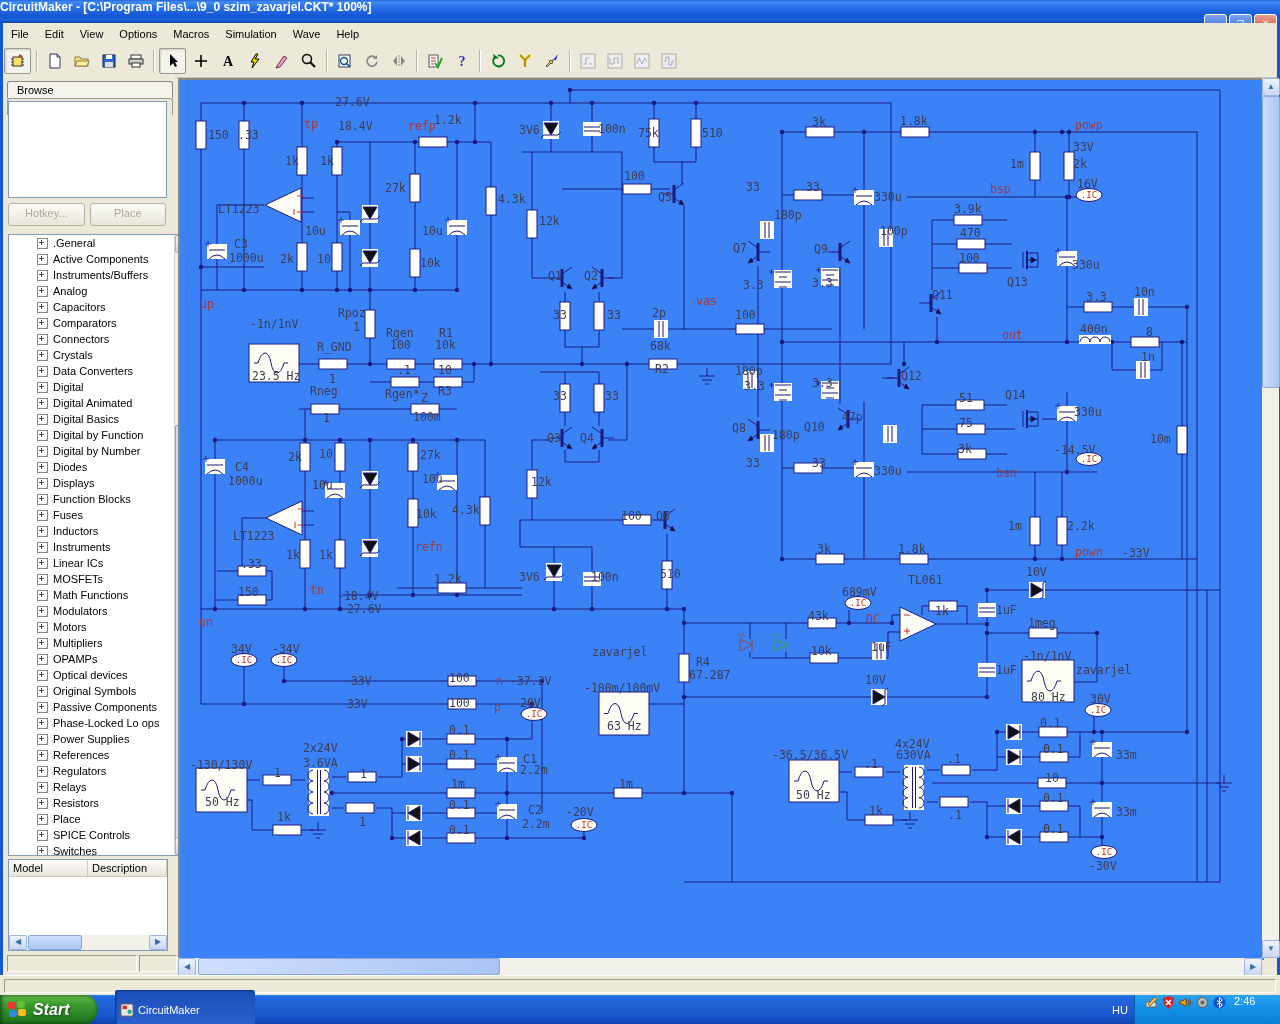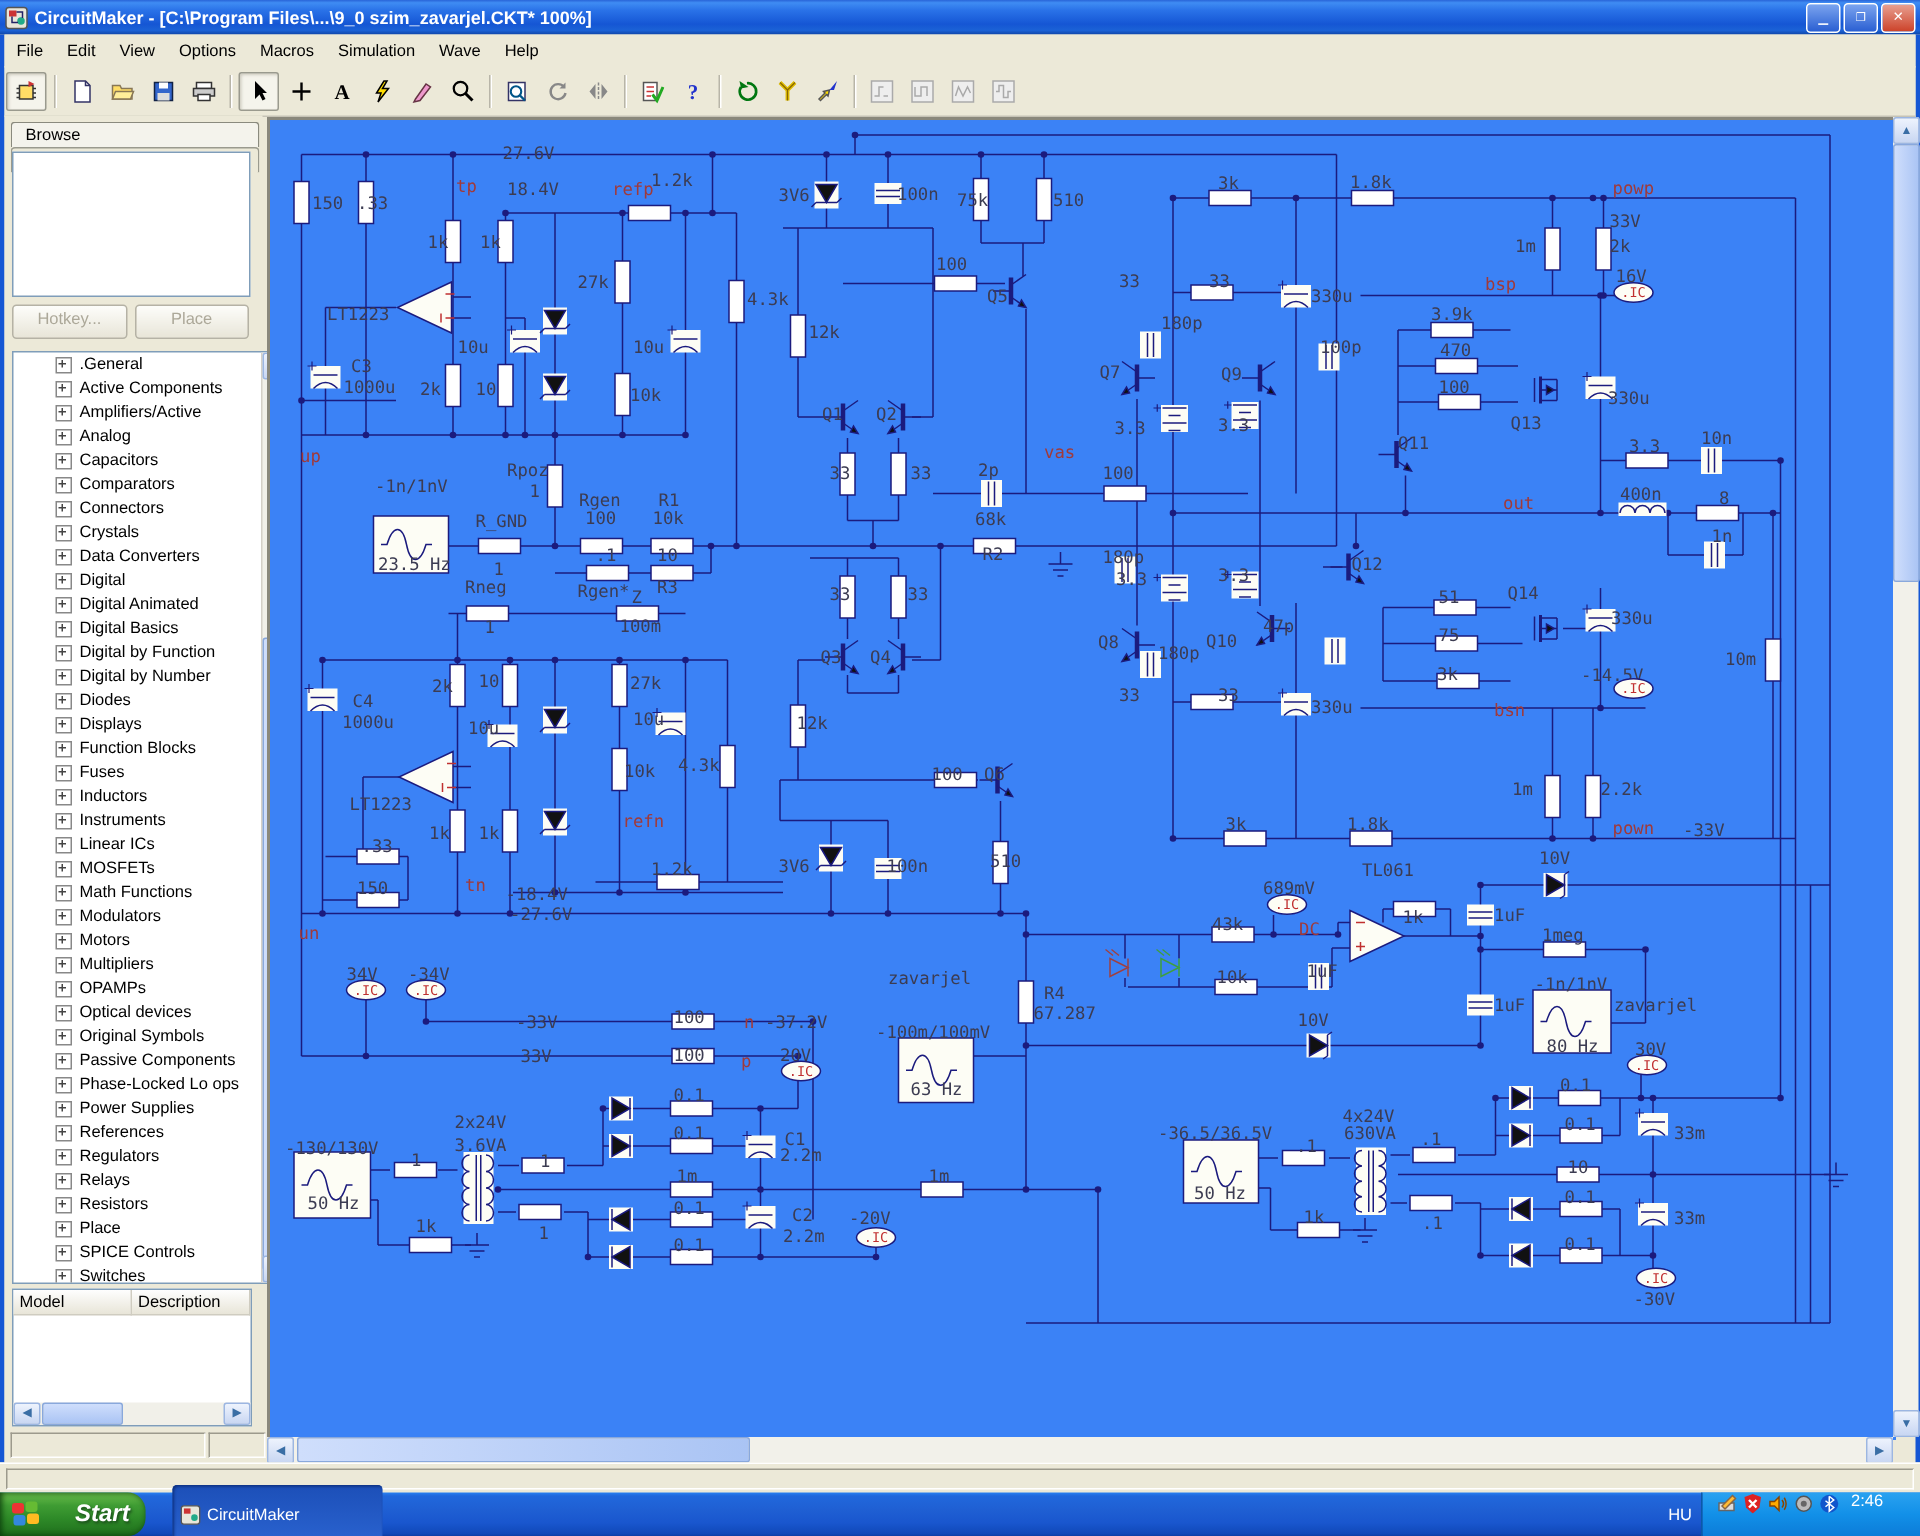--- a/index.html
+++ b/index.html
@@ -1,20 +1,20 @@
 <!DOCTYPE html>
 <html><head>
 <meta charset="utf-8">
 <style>
   html,body{margin:0;padding:0;}
   body{width:1280px;height:1024px;overflow:hidden;font-family:"Liberation Sans",sans-serif;background:#ece9d8;position:relative;}
   
   .titlebar{position:absolute;left:0;top:0;width:1280px;height:23px;
     background:linear-gradient(180deg,#2964d8 0%,#3f8cf3 8%,#2a72e8 30%,#1556d4 70%,#1b62d6 88%,#0f45a8 100%);
-    display:flex;align-items:center;color:#fff;font-weight:bold;font-size:12px;}
+    display:flex;color:#fff;font-weight:bold;font-size:12px;flex-direction:column;}
   .titlebar .appicon{width:16px;height:16px;margin:0 4px 0 3px;}
   .winbtns{margin-left:auto;display:flex;gap:2px;padding-right:3px;}
   .winbtn{width:21px;height:18px;border-radius:3px;border:1px solid #fff;
     background:linear-gradient(180deg,#7ba4ef,#2a5fd2);color:#fff;font-size:11px;line-height:16px;text-align:center;font-family:"DejaVu Sans Mono",monospace;}
   .winbtn.close{background:linear-gradient(180deg,#e8a091,#cc4229);}
   
   .menubar{position:absolute;left:3px;top:23px;width:1274px;height:21px;background:#ece9d8;display:flex;align-items:center;font-size:11px;border-bottom:1px solid #d8d4c8;}
   .menuitem{padding:3px 8px;}
   
   .toolbar{position:absolute;left:3px;top:44px;width:1274px;height:33px;background:#ece9d8;display:flex;align-items:center;border-bottom:1px solid #c6c3b6;}
@@ -52,21 +52,21 @@
   .vscroll{position:absolute;left:1262px;top:78px;width:17px;height:880px;background:#f2f1ea;}
   .hscroll{position:absolute;left:178px;top:958px;width:1084px;height:17px;background:#f2f1ea;display:flex;align-items:center;}
   text.sv{fill:#3c3c52;font-family:"DejaVu Sans Mono",monospace;font-size:11.5px;}
   text.sn{fill:#a03a3a;font-family:"DejaVu Sans Mono",monospace;font-size:11.5px;}
   text.si{fill:#c03030;font-family:"DejaVu Sans Mono",monospace;font-size:9px;}
   
   .statusbar{position:absolute;left:0;top:975px;width:1280px;height:20px;background:#ece9d8;border-top:1px solid #fff;}
   .statusbar .scell{position:absolute;left:3px;top:2px;right:3px;bottom:2px;}
   .taskbar{position:absolute;left:0;top:995px;width:1280px;height:29px;
     background:linear-gradient(180deg,#2a81f1 0%,#2168dc 8%,#1f5fd3 40%,#1956ce 70%,#1048b8 95%,#0c3da5 100%);display:flex;align-items:center;}
-  .startbtn{height:29px;width:97px;border-radius:0 12px 12px 0;display:flex;align-items:center;gap:22px;padding-left:8px;box-sizing:border-box;
+  .startbtn{height:29px;width:97px;border-radius:0 12px 12px 0;display:flex;align-items:center;gap:5px;padding-left:8px;box-sizing:border-box;
     background:linear-gradient(180deg,#6cbf4c 0%,#3f9c33 30%,#2e8a28 60%,#1f6e1c 100%);box-shadow:1px 0 4px #0a3a0a inset;
     color:#fff;font-size:16px;font-style:italic;font-weight:bold;text-shadow:1px 1px 2px #1a4a1a;}
   .flag{width:20px;height:18px;position:relative;}
   .flag i{position:absolute;width:8px;height:7px;border-radius:2px;}
   .taskitem{margin-left:18px;width:140px;height:39px;border-radius:3px;background:linear-gradient(#1c4fb8,#2a63d0);
     box-shadow:inset 1px 1px 2px #0c2f7e;color:#fff;font-size:11px;display:flex;align-items:center;gap:4px;padding-left:5px;box-sizing:border-box;text-align:center;}
   .tray{position:absolute;right:0;top:0;height:29px;width:145px;background:linear-gradient(180deg,#2aa2f0 0%,#1290e8 50%,#0c7cd8 100%);
     border-left:1px solid #0a5aa8;display:flex;align-items:flex-start;color:#fff;font-size:11px;}
   .lang{position:absolute;right:152px;top:0;height:29px;display:flex;align-items:center;color:#fff;font-size:11px;}
   .trayicon{width:15px;height:15px;margin:0 1px;display:flex;align-items:center;justify-content:center;}
@@ -266,21 +266,21 @@
         <div class="treerow">
           <span class="plusbox"></span>
           <span>.General</span>
         </div>
         <div class="treerow">
           <span class="plusbox"></span>
           <span>Active Components</span>
         </div>
         <div class="treerow">
           <span class="plusbox"></span>
-          <span>Amplifiers/Active</span>
+          <span>Instruments/Buffers</span>
         </div>
         <div class="treerow">
           <span class="plusbox"></span>
           <span>Analog</span>
         </div>
         <div class="treerow">
           <span class="plusbox"></span>
           <span>Capacitors</span>
         </div>
         <div class="treerow">

